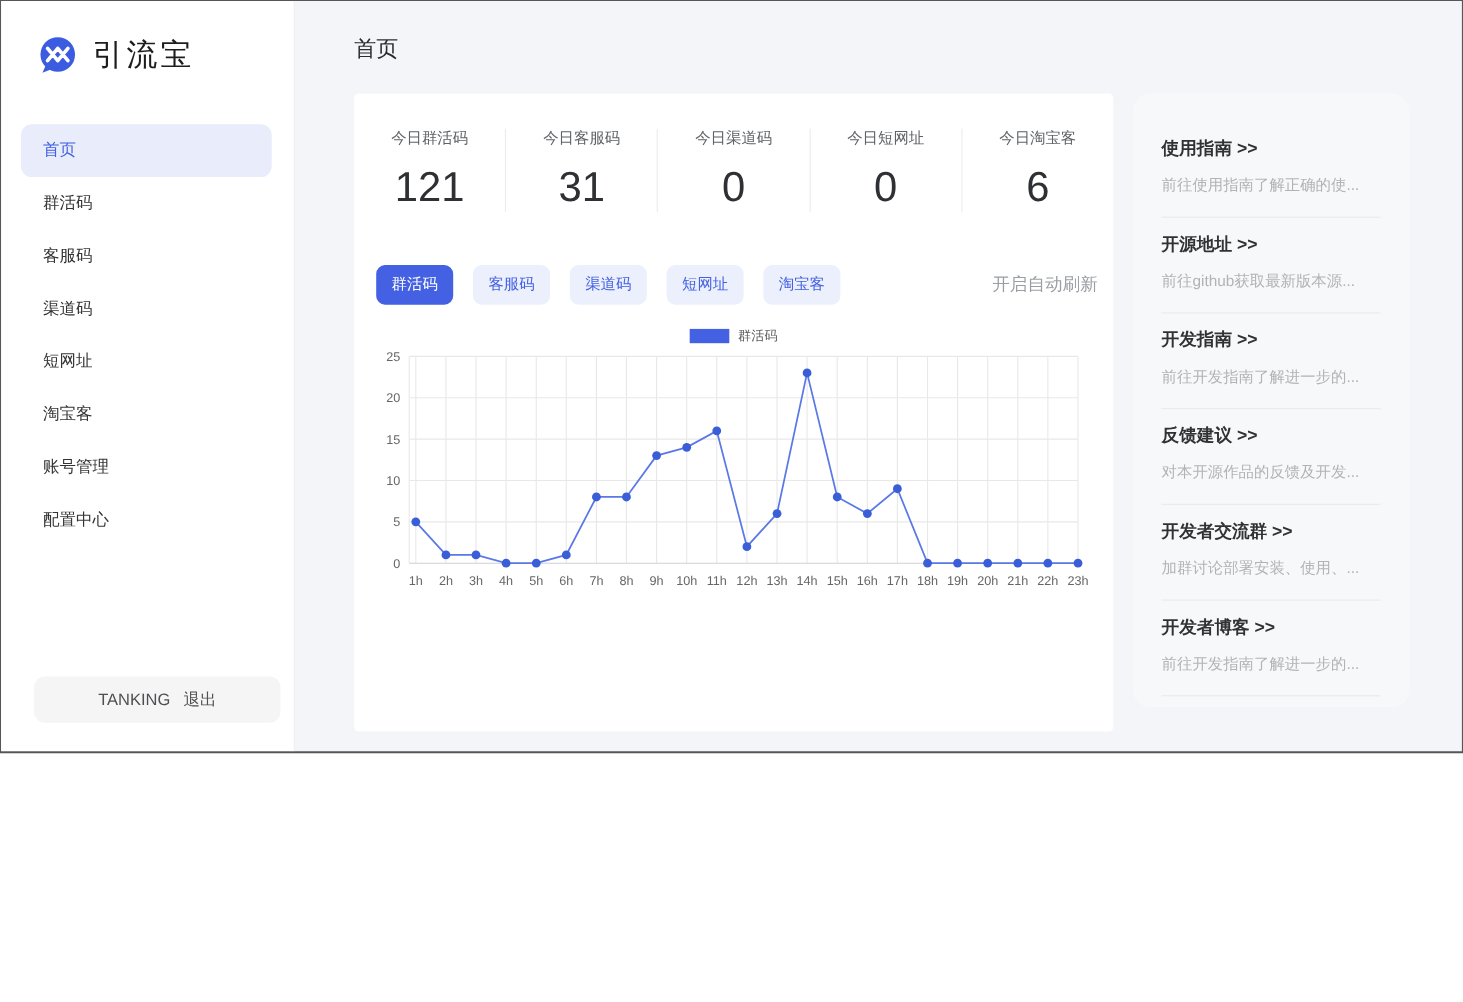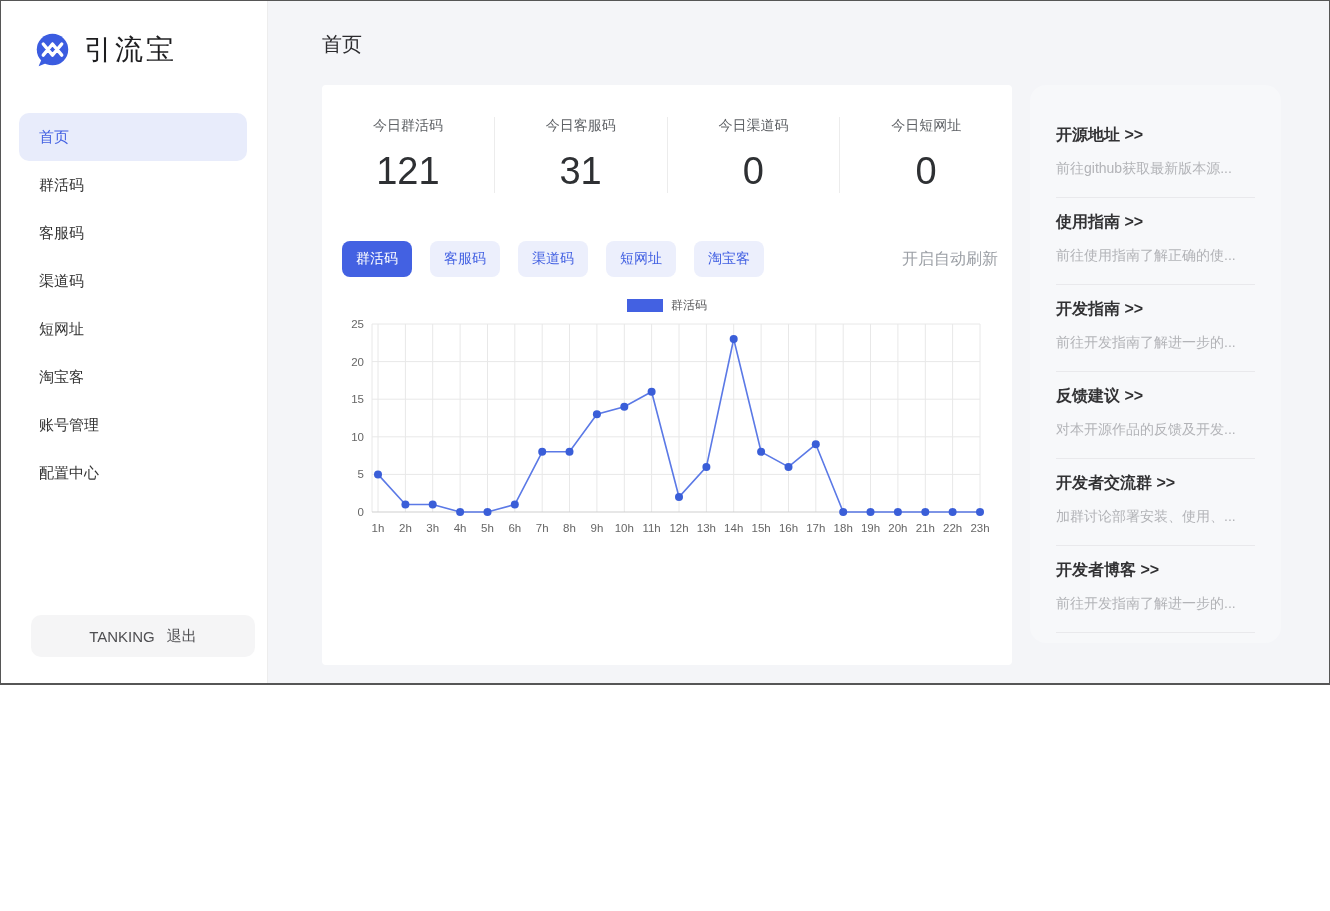--- a/index.html
+++ b/index.html
@@ -99,20 +99,24 @@
             <div class="stat-label">今日客服码</div>
             <div class="stat-value">31</div>
           </div>
           <div class="stat">
             <div class="stat-label">今日渠道码</div>
             <div class="stat-value">0</div>
           </div>
           <div class="stat">
             <div class="stat-label">今日短网址</div>
             <div class="stat-value">0</div>
+          </div>
+          <div class="stat">
+            <div class="stat-label">今日淘宝客</div>
+            <div class="stat-value">6</div>
           </div>
         </div>
 
         <div class="tabs-row">
           <div class="tabs">
             <div class="tab active">群活码</div>
             <div class="tab">客服码</div>
             <div class="tab">渠道码</div>
             <div class="tab">短网址</div>
             <div class="tab">淘宝客</div>
@@ -207,26 +211,26 @@
               <circle cx="532.5" cy="196.0" r="4" fill="#3a5ed8"></circle>
               <circle cx="559.9" cy="196.0" r="4" fill="#3a5ed8"></circle>
               <circle cx="587.3" cy="196.0" r="4" fill="#3a5ed8"></circle>
               <circle cx="614.6" cy="196.0" r="4" fill="#3a5ed8"></circle>
               <circle cx="642.0" cy="196.0" r="4" fill="#3a5ed8"></circle>
             </svg></div>
       </section>
 
       <aside class="links-card">
         <div class="link-item">
+          <div class="link-title">使用指南 &gt;&gt;</div>
+          <div class="link-desc">前往使用指南了解正确的使...</div>
+        </div>
+        <div class="link-item">
           <div class="link-title">开源地址 &gt;&gt;</div>
           <div class="link-desc">前往github获取最新版本源...</div>
-        </div>
-        <div class="link-item">
-          <div class="link-title">使用指南 &gt;&gt;</div>
-          <div class="link-desc">前往使用指南了解正确的使...</div>
         </div>
         <div class="link-item">
           <div class="link-title">开发指南 &gt;&gt;</div>
           <div class="link-desc">前往开发指南了解进一步的...</div>
         </div>
         <div class="link-item">
           <div class="link-title">反馈建议 &gt;&gt;</div>
           <div class="link-desc">对本开源作品的反馈及开发...</div>
         </div>
         <div class="link-item">

